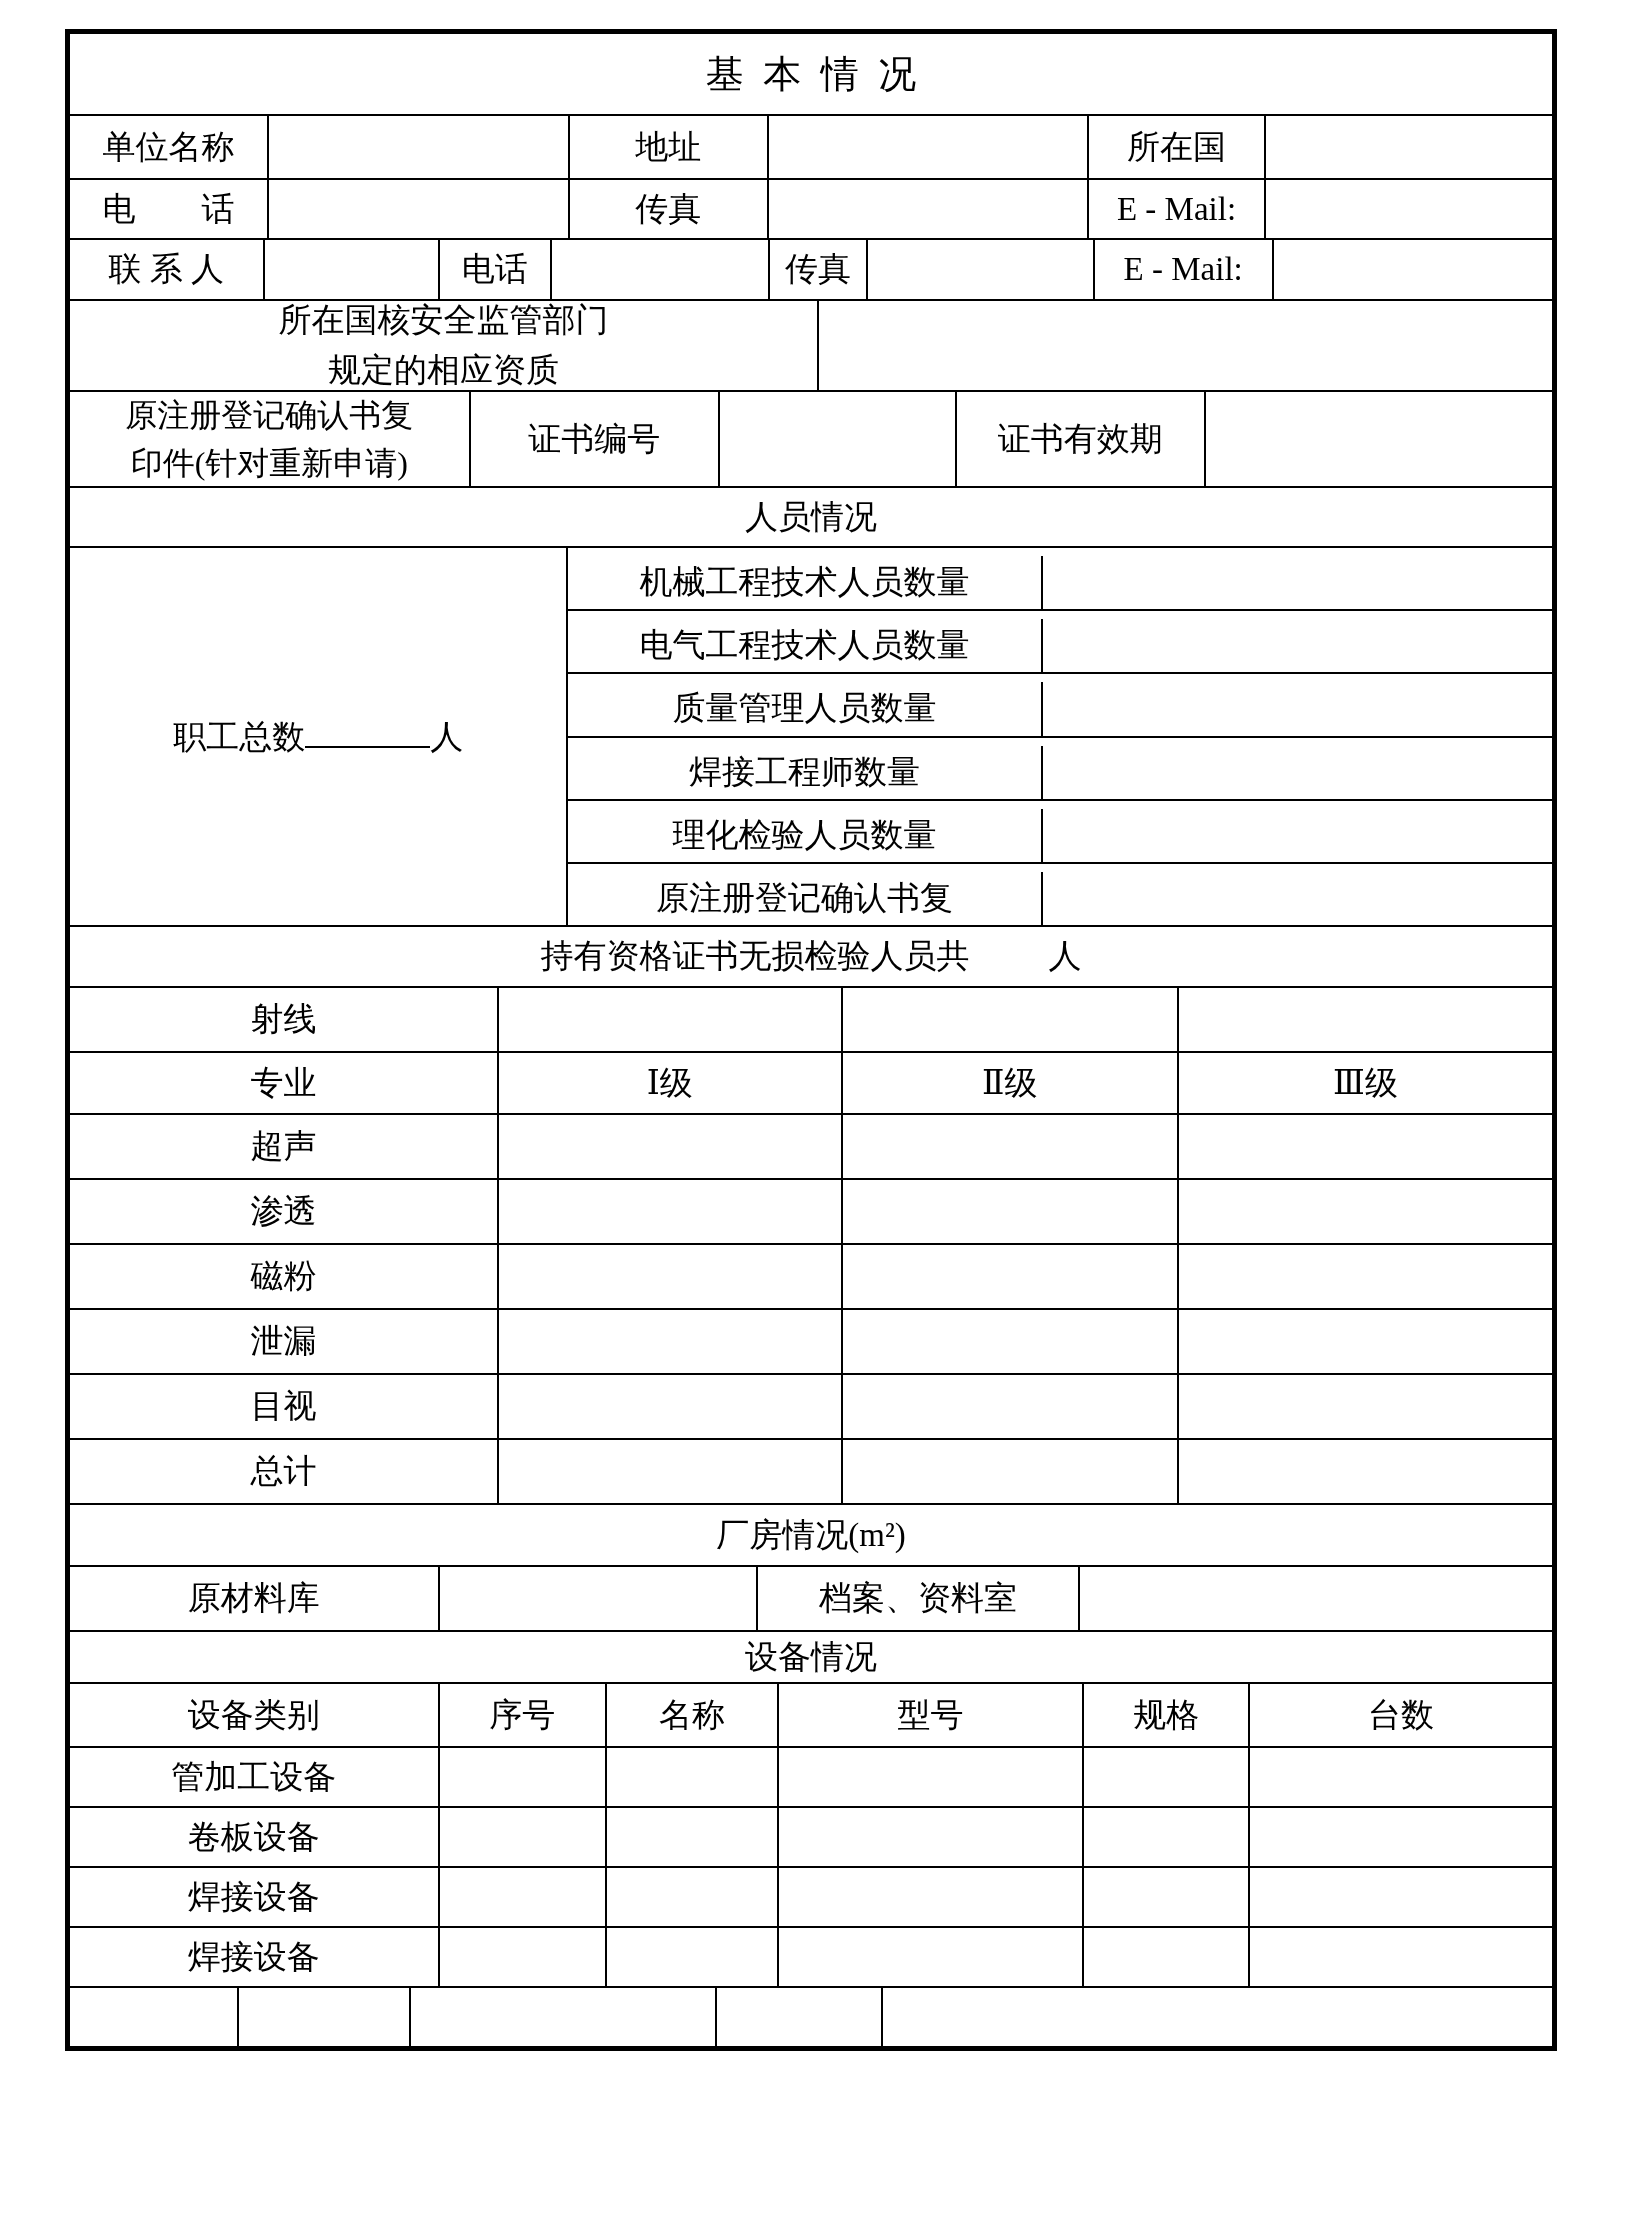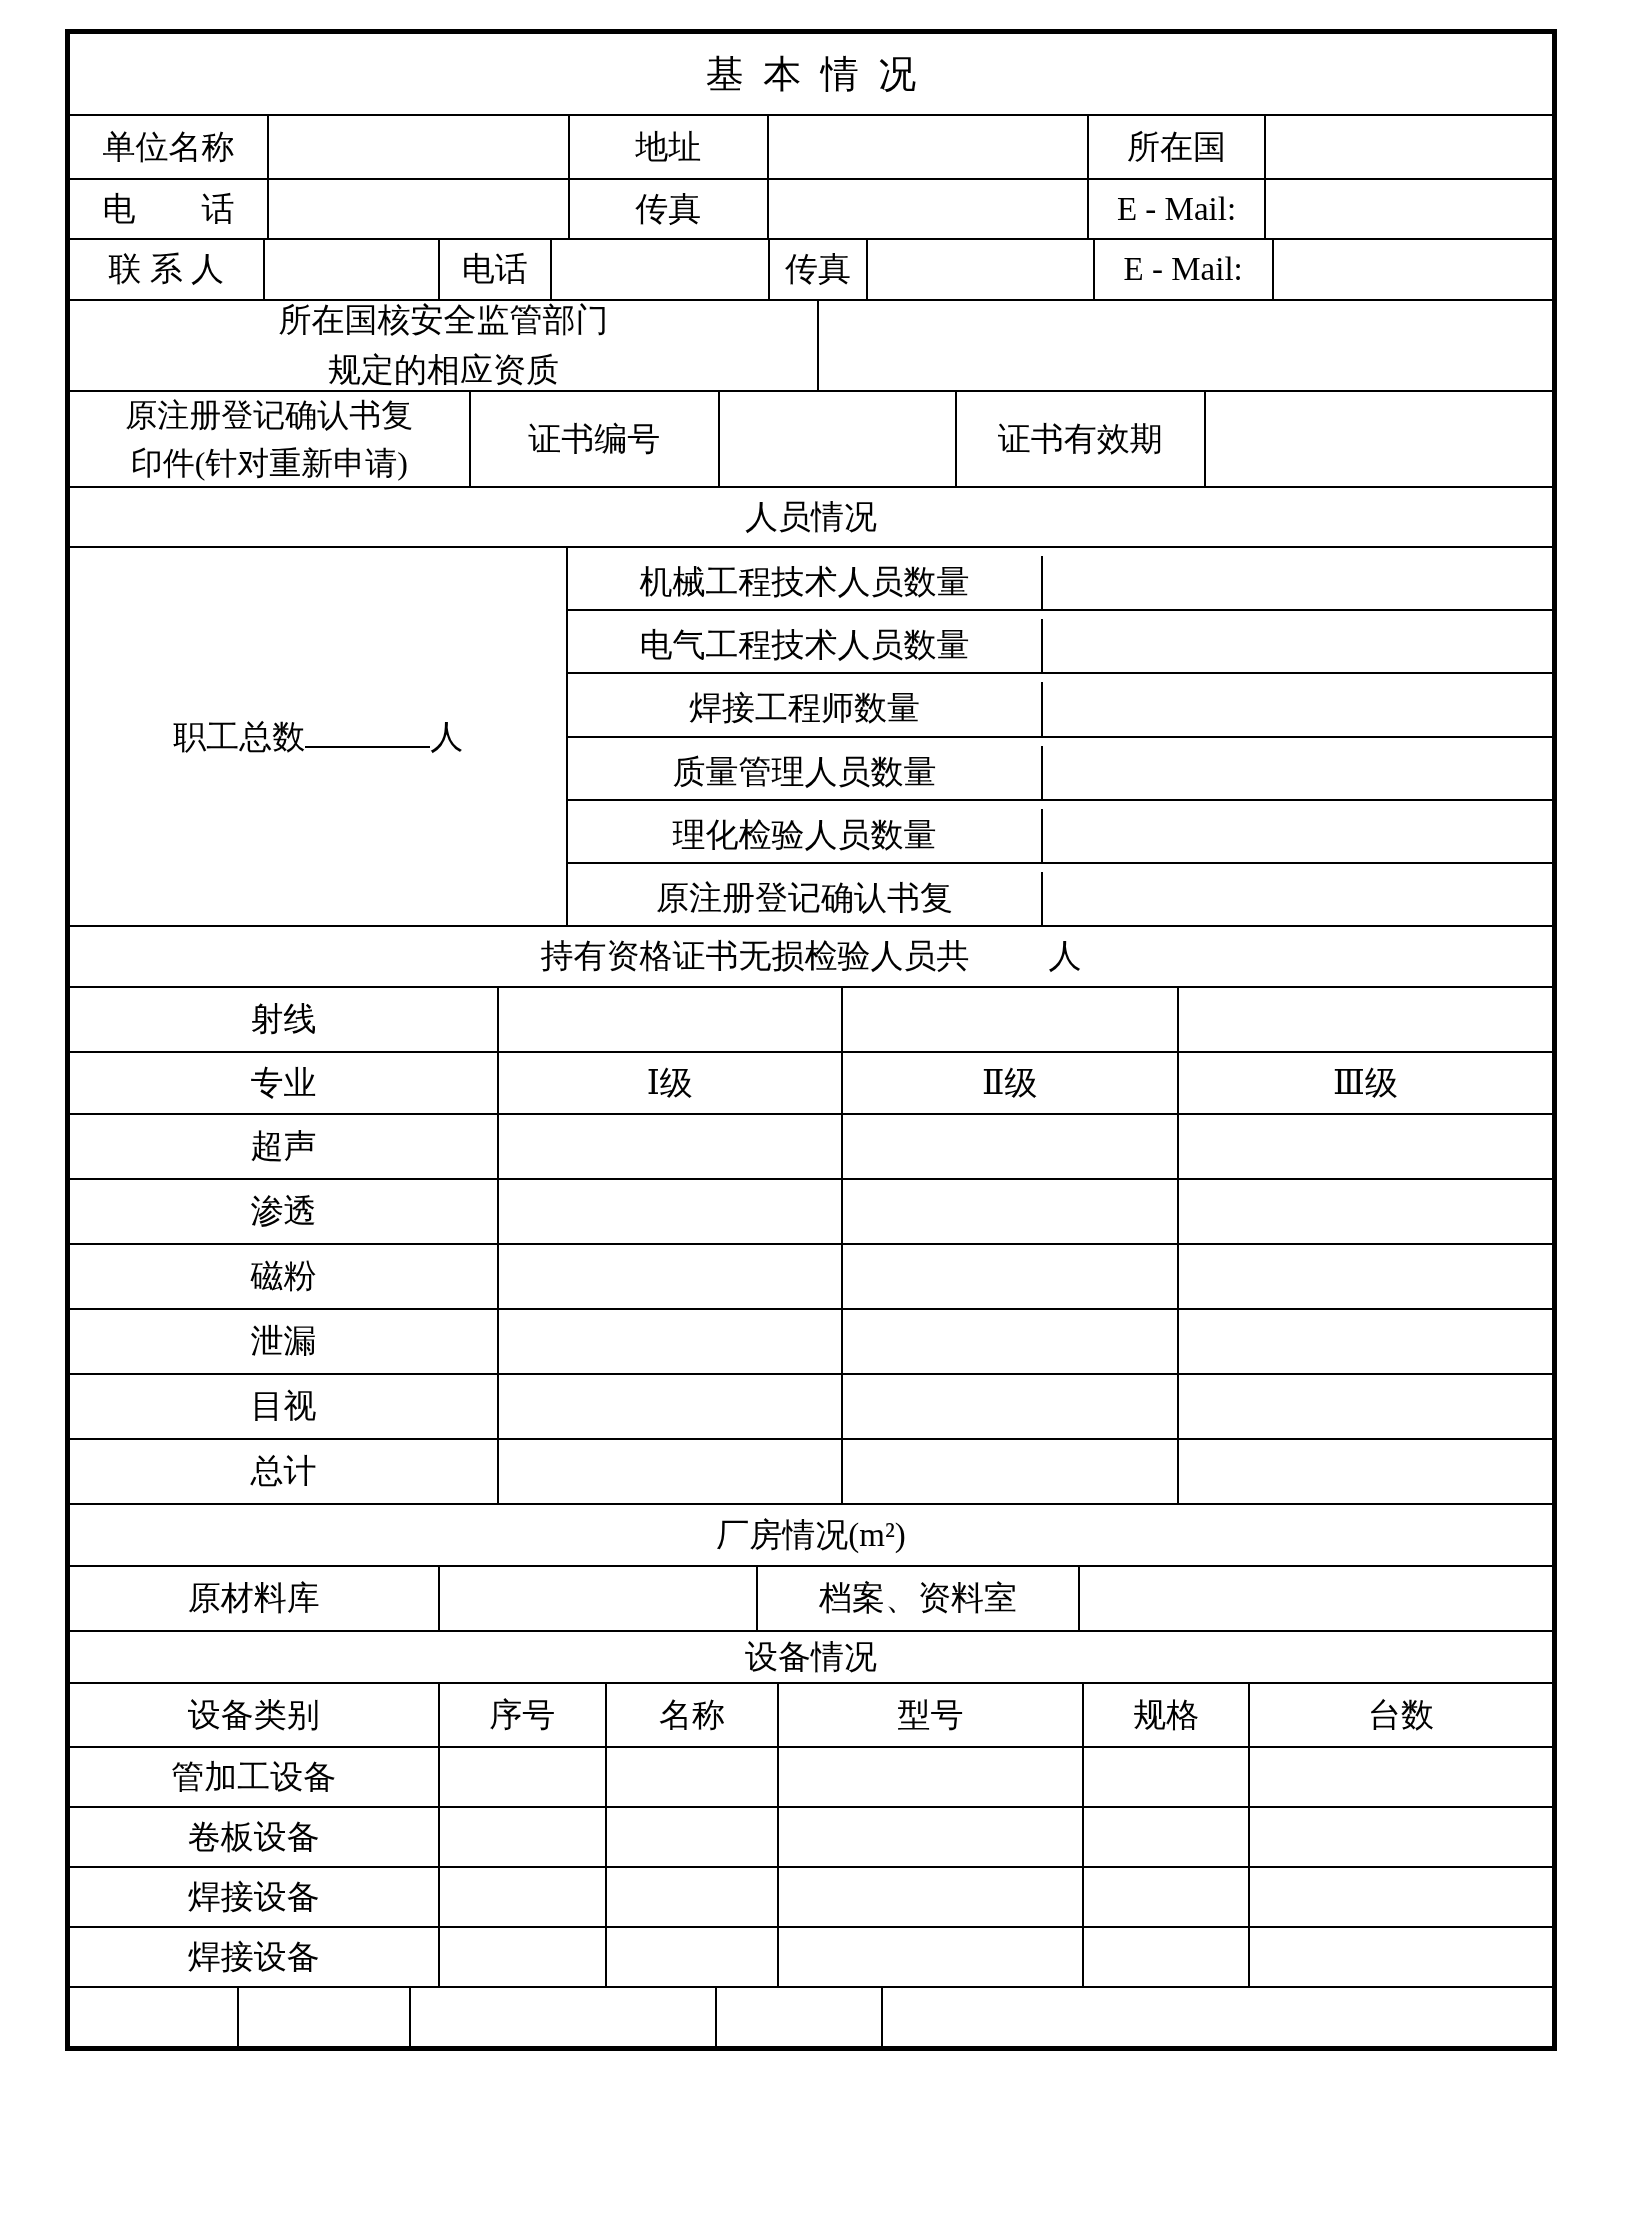--- a/index.html
+++ b/index.html
@@ -121,25 +121,25 @@
       <div class="c col" style="width:66.5%">
         <div class="subrow">
           <div class="subc" style="width:48%">机械工程技术人员数量</div>
           <div class="subc" style="width:52%"></div>
         </div>
         <div class="subrow">
           <div class="subc" style="width:48%">电气工程技术人员数量</div>
           <div class="subc" style="width:52%"></div>
         </div>
         <div class="subrow">
+          <div class="subc" style="width:48%">质量管理人员数量</div>
+          <div class="subc" style="width:52%"></div>
+        </div>
+        <div class="subrow">
           <div class="subc" style="width:48%">焊接工程师数量</div>
-          <div class="subc" style="width:52%"></div>
-        </div>
-        <div class="subrow">
-          <div class="subc" style="width:48%">质量管理人员数量</div>
           <div class="subc" style="width:52%"></div>
         </div>
         <div class="subrow">
           <div class="subc" style="width:48%">理化检验人员数量</div>
           <div class="subc" style="width:52%"></div>
         </div>
         <div class="subrow">
           <div class="subc" style="width:48%">原注册登记确认书复</div>
           <div class="subc" style="width:52%"></div>
         </div>

